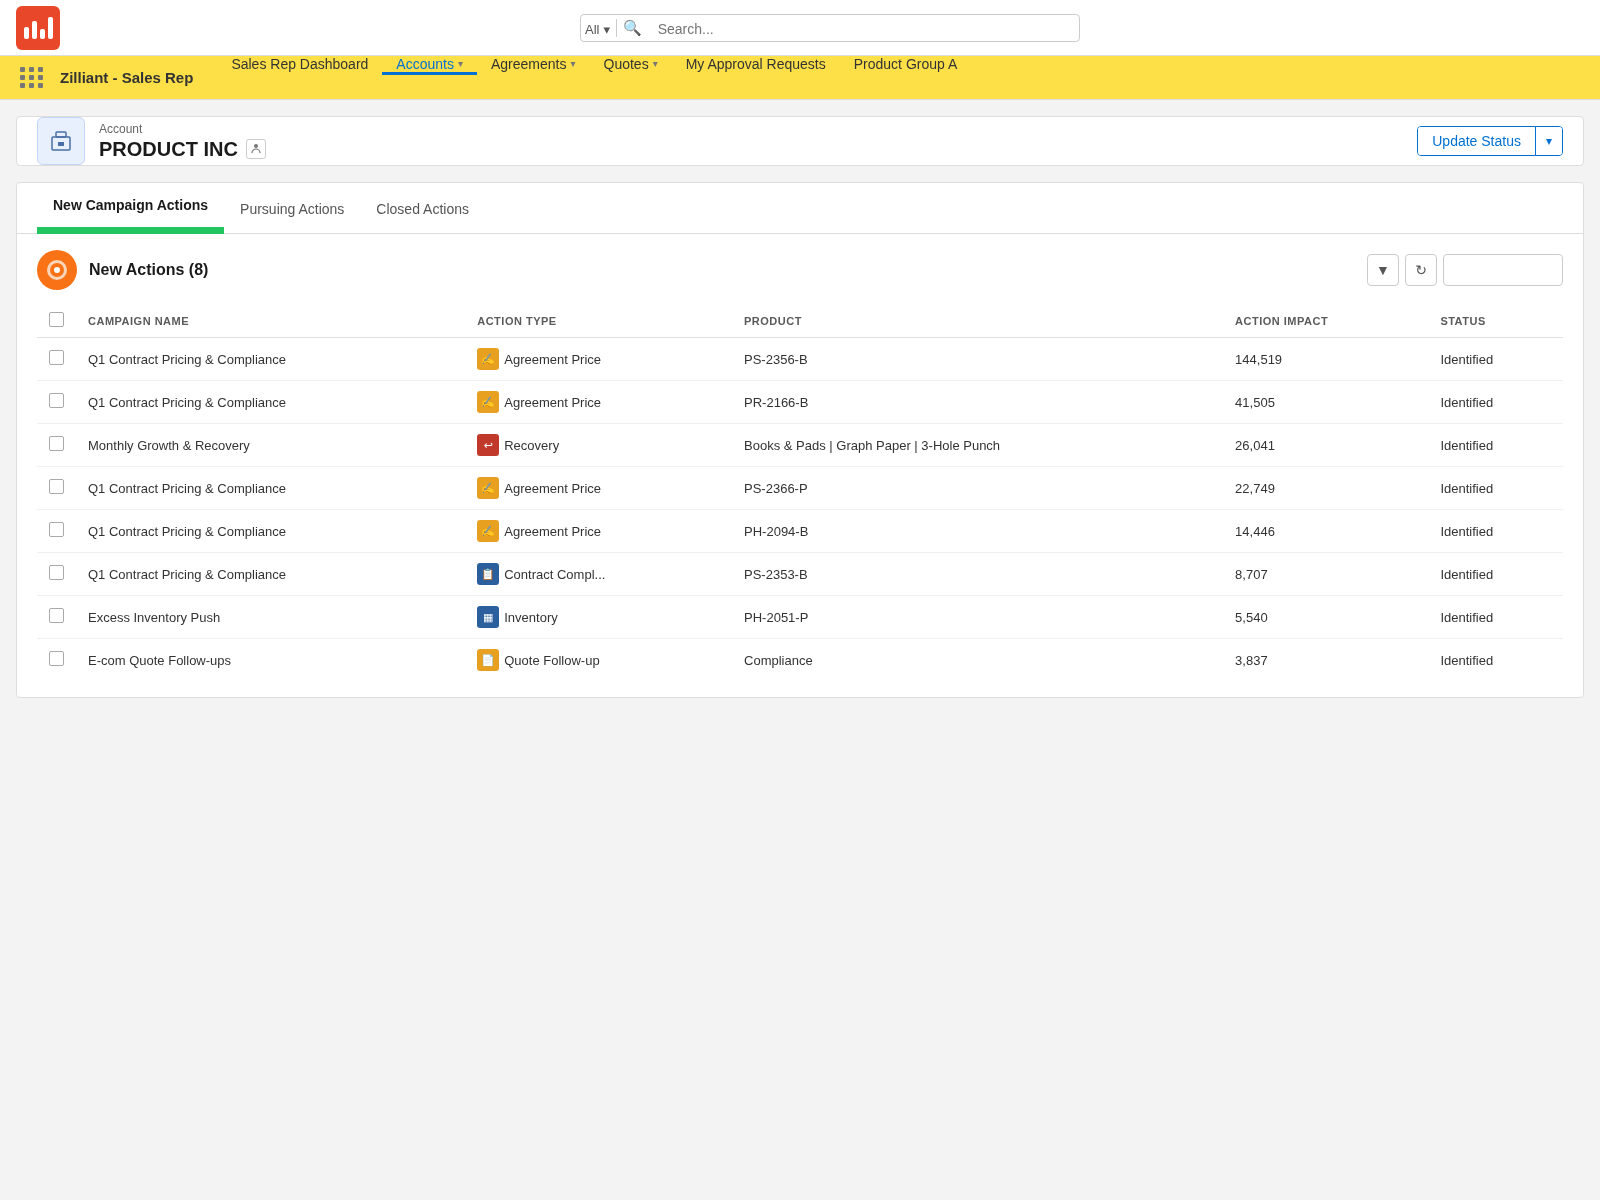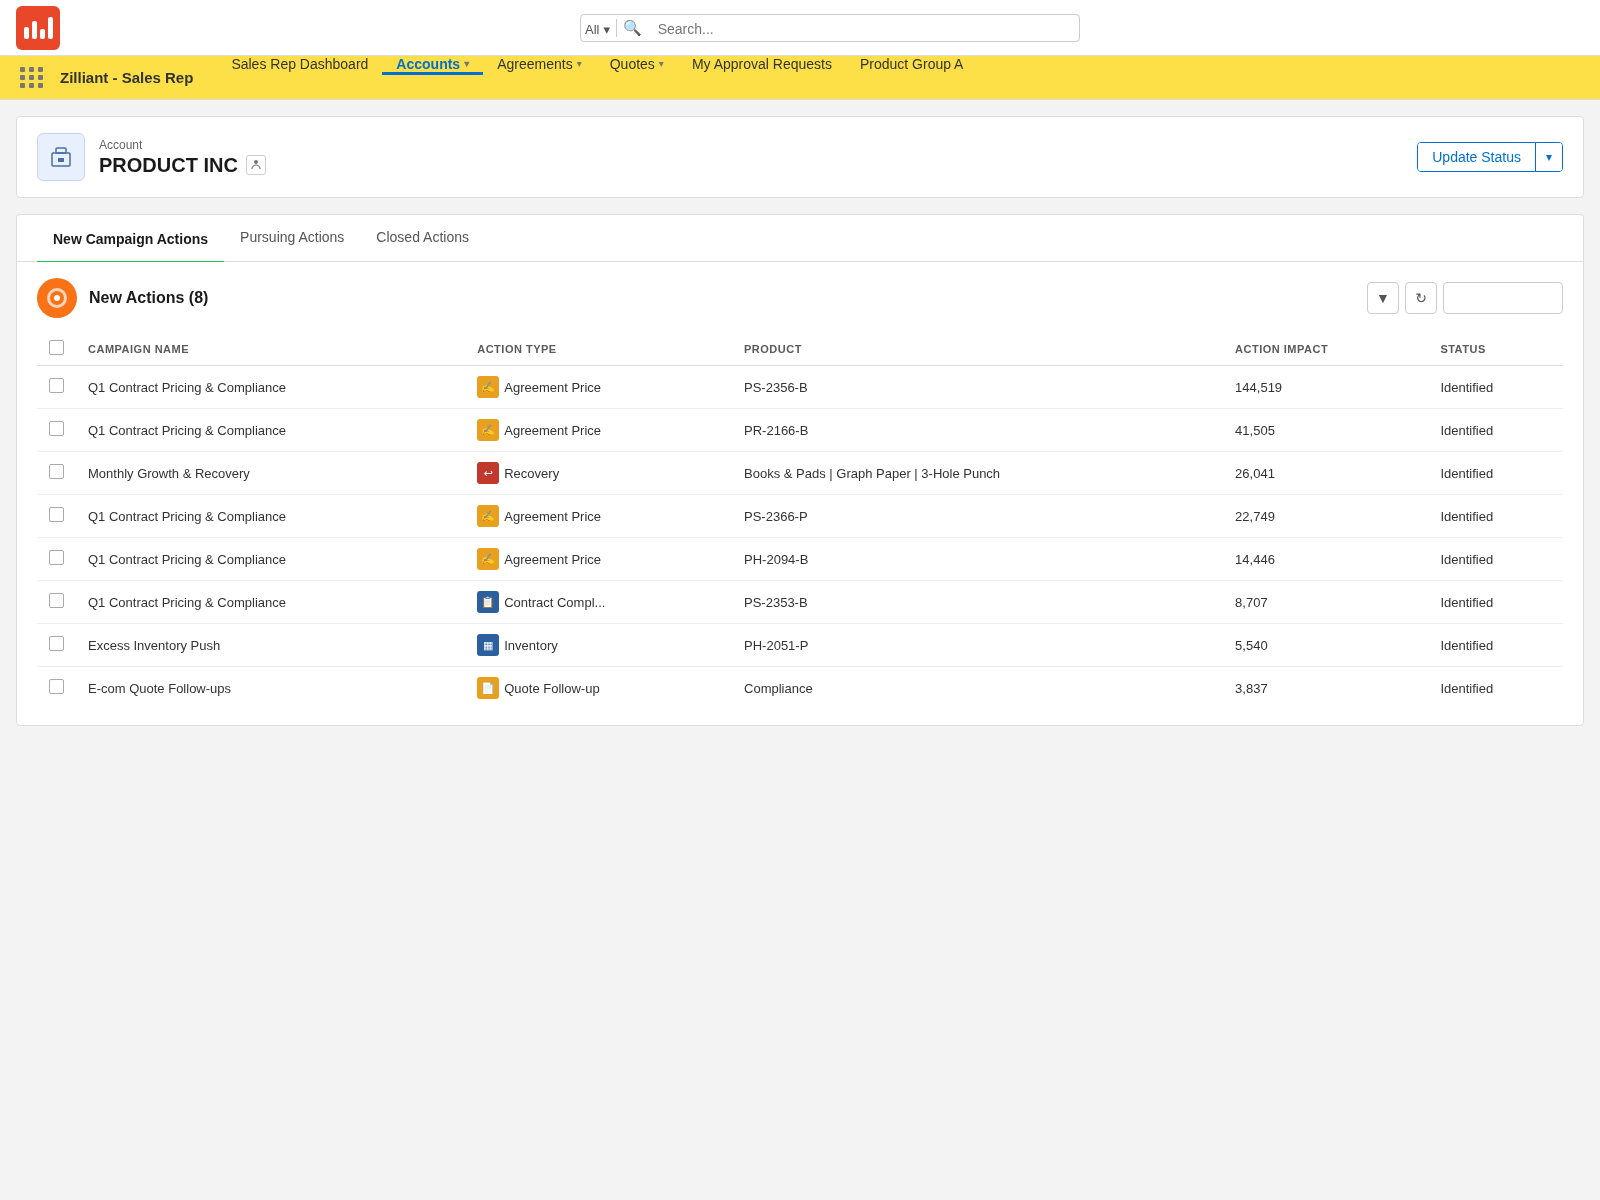--- a/index.html
+++ b/index.html
@@ -71,33 +71,32 @@
     }
     .nav-items { display: flex; align-items: flex-start; height: 44px; }
     .nav-item {
       display: flex; align-items: center; padding: 0 14px;
       font-size: 14px; color: #333; cursor: pointer; gap: 4px;
       border-bottom: 3px solid transparent; white-space: nowrap;
     }
     .nav-item.active {
       color: #0070d2;
       border-bottom: 3px solid #0070d2;
-      font-weight: bold;
     }
     .nav-chevron { font-size: 10px; color: #777; }
 
     
     .page-content { padding: 16px; }
 
     
     .account-card {
       background: #fff;
       border: 1px solid #ddd;
       border-radius: 4px;
-      padding: 16px 20px;
+      padding: 0 20px;
       display: flex;
       align-items: center;
       justify-content: space-between;
       margin-bottom: 16px;
     }
     .account-info { display: flex; align-items: center; gap: 14px; }
     .account-icon-box {
       width: 48px; height: 48px;
       background: #e8f0fe;
       border: 1px solid #c5d5f5;
@@ -145,21 +144,21 @@
     }
     .tab {
       padding: 14px 16px;
       font-size: 14px; color: #555;
       cursor: pointer;
       border-bottom: 3px solid transparent;
       margin-bottom: -1px;
     }
     .tab.active {
       color: #1a1a1a; font-weight: 600;
-      border-bottom: 1px solid #22c55e;
+      border-bottom: 7px solid #22c55e;
     }
 
     
     .table-section { padding: 16px 20px; }
 
     .section-header {
       display: flex; align-items: center; justify-content: space-between;
       margin-bottom: 14px;
     }
     .section-title-group { display: flex; align-items: center; gap: 12px; }

